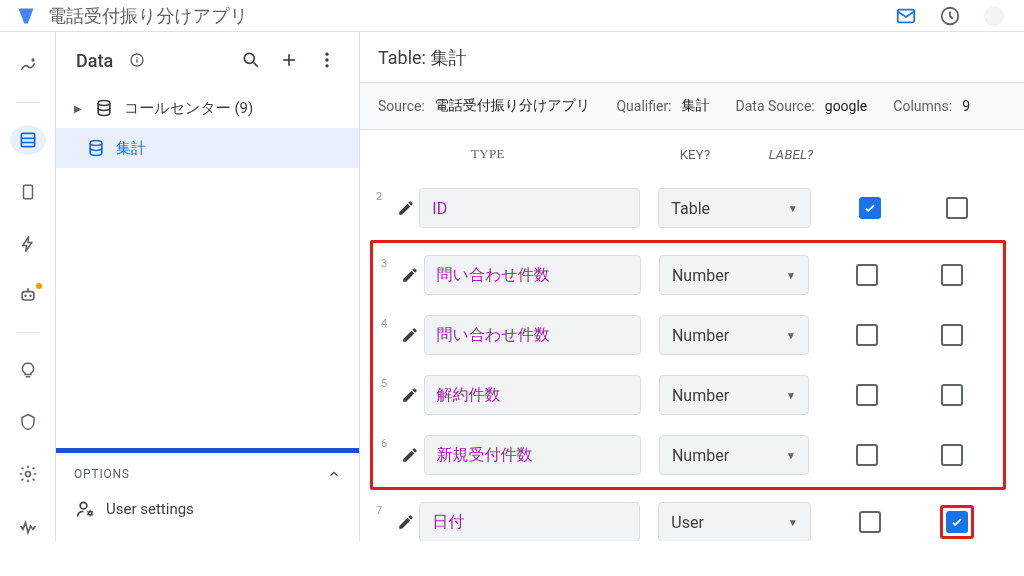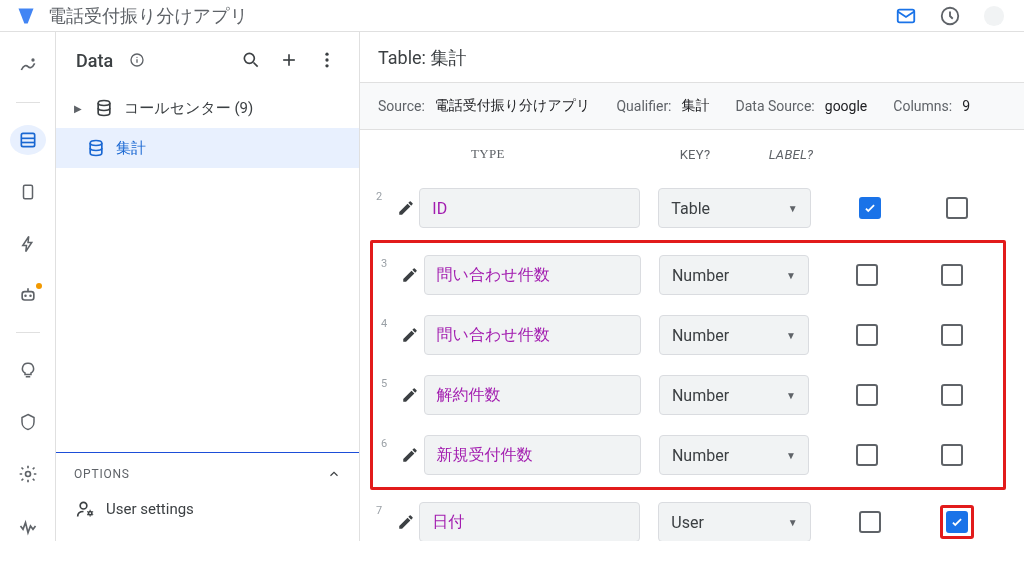--- a/index.html
+++ b/index.html
@@ -20,21 +20,21 @@
   .panel-head { display: flex; align-items: center; padding: 14px 18px 14px 20px; gap: 8px; }
   .panel-head .ptitle { font-size: 18px; font-weight: 500; color: #3c4043; display:flex; align-items:center; gap:16px; flex:1;}
   .panel-head .pactions { display: flex; gap: 10px; }
   .tree { flex:1; overflow:auto; }
   .tree-item { display:flex; align-items:center; gap:10px; padding: 10px 12px 10px 18px; cursor:pointer; font-size:15px;}
   .tree-item.root { font-weight:400; color:#3c4043;}
   .tree-item.selected { background:#e8f0fe; color:#1967d2; }
   .tree-item .caret { width:10px; font-size:10px; color:#5f6368;}
   .tree-item.child { padding-left: 30px; }
   .db-icon { width:20px; height:20px; display:inline-flex; }
-  .options { border-top:1px solid #1d4ed8; padding: 14px 18px; }
+  .options { border-top:5px solid #1d4ed8; padding: 14px 18px; }
   .options-head { display:flex; align-items:center; justify-content:space-between; font-size:12px; letter-spacing:.8px; color:#5f6368; padding-bottom:10px; cursor:pointer;}
   .options-item { display:flex; align-items:center; gap:10px; padding:8px 2px; cursor:pointer; font-size:15px;}
   .main { flex:1; display:flex; flex-direction:column; overflow:hidden; }
   .main-title { padding: 14px 18px 12px 18px; font-size:18px; border-bottom: 1px solid #e0e0e0; }
   .metabar { display:flex; align-items:center; gap:8px; padding: 14px 18px; background:#f8f9fa; border-bottom:1px solid #e0e0e0; font-size:14px; color:#5f6368; overflow:hidden; white-space:nowrap;}
   .metabar .lbl { margin-right:2px; }
   .metabar .val { color:#202124; margin-right:18px; }
   .tablewrap { flex:1; overflow:auto; padding: 0 0 14px 0; }
   .thead { display:flex; align-items:center; padding: 16px 24px 16px 14px; font-size:13px; letter-spacing:.3px; color:#5f6368; gap:0; }
   .col-num { width: 20px; }

